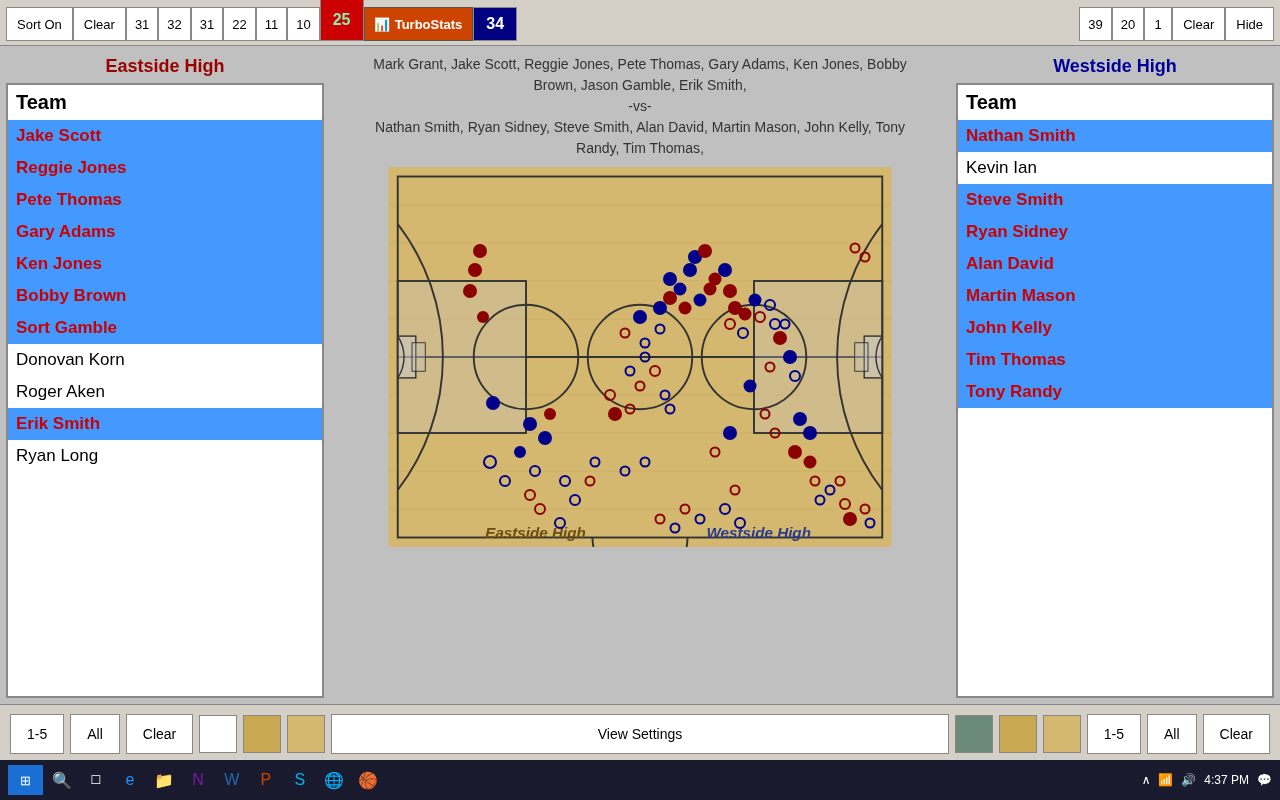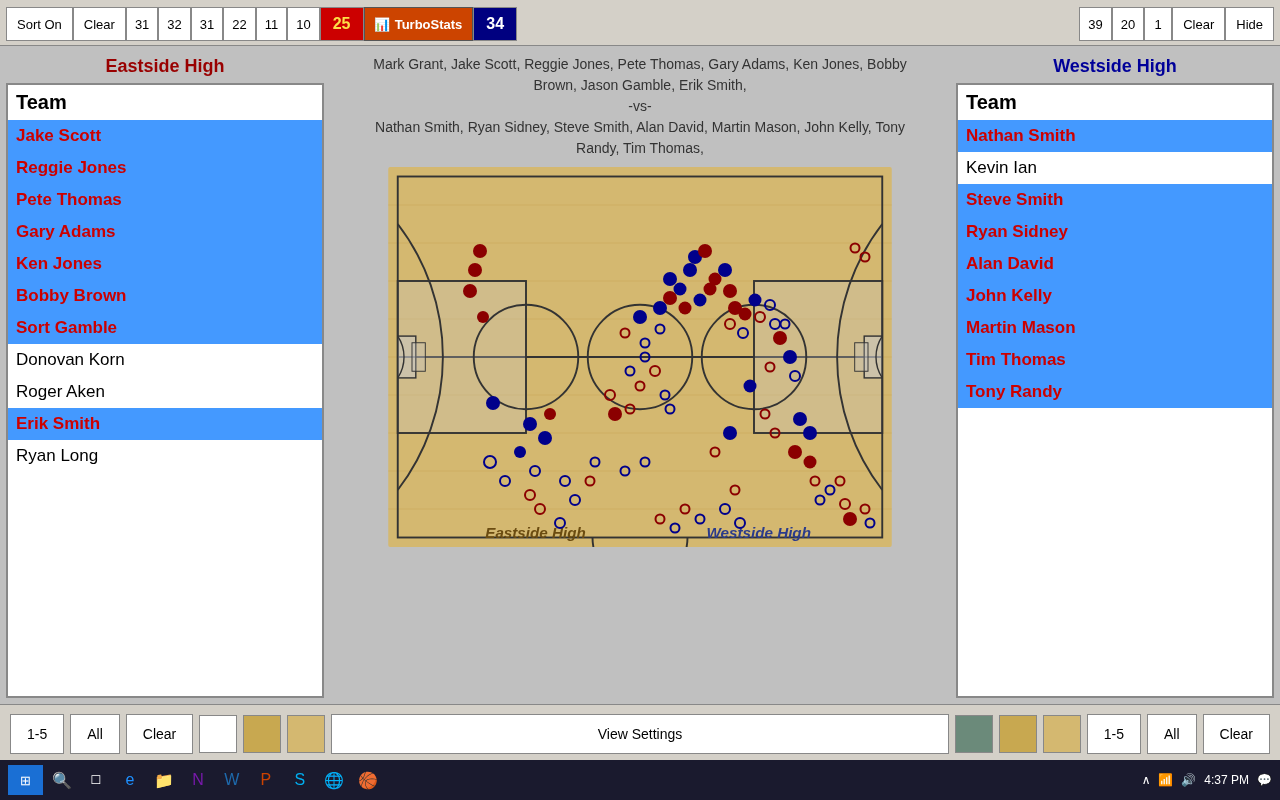--- a/index.html
+++ b/index.html
@@ -11,21 +11,21 @@
       padding: 4px 6px; gap: 0; height: 46px;
     }
     .toolbar-btn {
       background: #fff; border: 1px solid #888; padding: 4px 10px; cursor: pointer;
       font-size: 13px; height: 34px; white-space: nowrap;
     }
     .num-box {
       background: #fff; border: 1px solid #888; padding: 4px 8px;
       font-size: 13px; min-width: 28px; text-align: center; height: 34px; display:flex;align-items:center;justify-content:center;
     }
-    .num-box-red { background: #cc0000; color: #fde047; border: 1px solid #888; padding: 12px 12px; font-size: 16px; font-weight: bold; height: 34px; display:flex;align-items:center; }
+    .num-box-red { background: #cc0000; color: #86efac; border: 1px solid #888; padding: 20px 12px; font-size: 16px; font-weight: bold; height: 34px; display:flex;align-items:center; }
     .num-box-blue { background: #000080; color: #fff; border: 1px solid #888; padding: 4px 12px; font-size: 16px; font-weight: bold; height: 34px; display:flex;align-items:center; }
     .turbostats-btn {
       background: #cc4400; border: 1px solid #555; padding: 4px 10px; color: #fff;
       font-size: 13px; font-weight: bold; height: 34px; display:flex;align-items:center; cursor:pointer;
     }
     .spacer { flex: 1; }
 
     
     #main { display: flex; height: calc(800px - 46px - 46px - 50px); }
 
@@ -288,22 +288,22 @@
 
   <div class="team-panel">
     <div class="team-title team-title-right">Westside High</div>
     <div class="player-list" id="right-player-list">
         <div class="player-item" style="font-weight: bold; font-size: 20px;">Team</div>
         <div class="player-item selected">Nathan Smith</div>
         <div class="player-item">Kevin Ian</div>
         <div class="player-item selected">Steve Smith</div>
         <div class="player-item selected">Ryan Sidney</div>
         <div class="player-item selected">Alan David</div>
+        <div class="player-item selected">Martin Mason</div>
         <div class="player-item selected">John Kelly</div>
-        <div class="player-item selected">Martin Mason</div>
         <div class="player-item selected">Tim Thomas</div>
         <div class="player-item selected">Tony Randy</div>
       </div>
   </div>
 
 </div>
 
 <div id="bottom-toolbar">
 
   <button class="bottom-btn">1-5</button>

